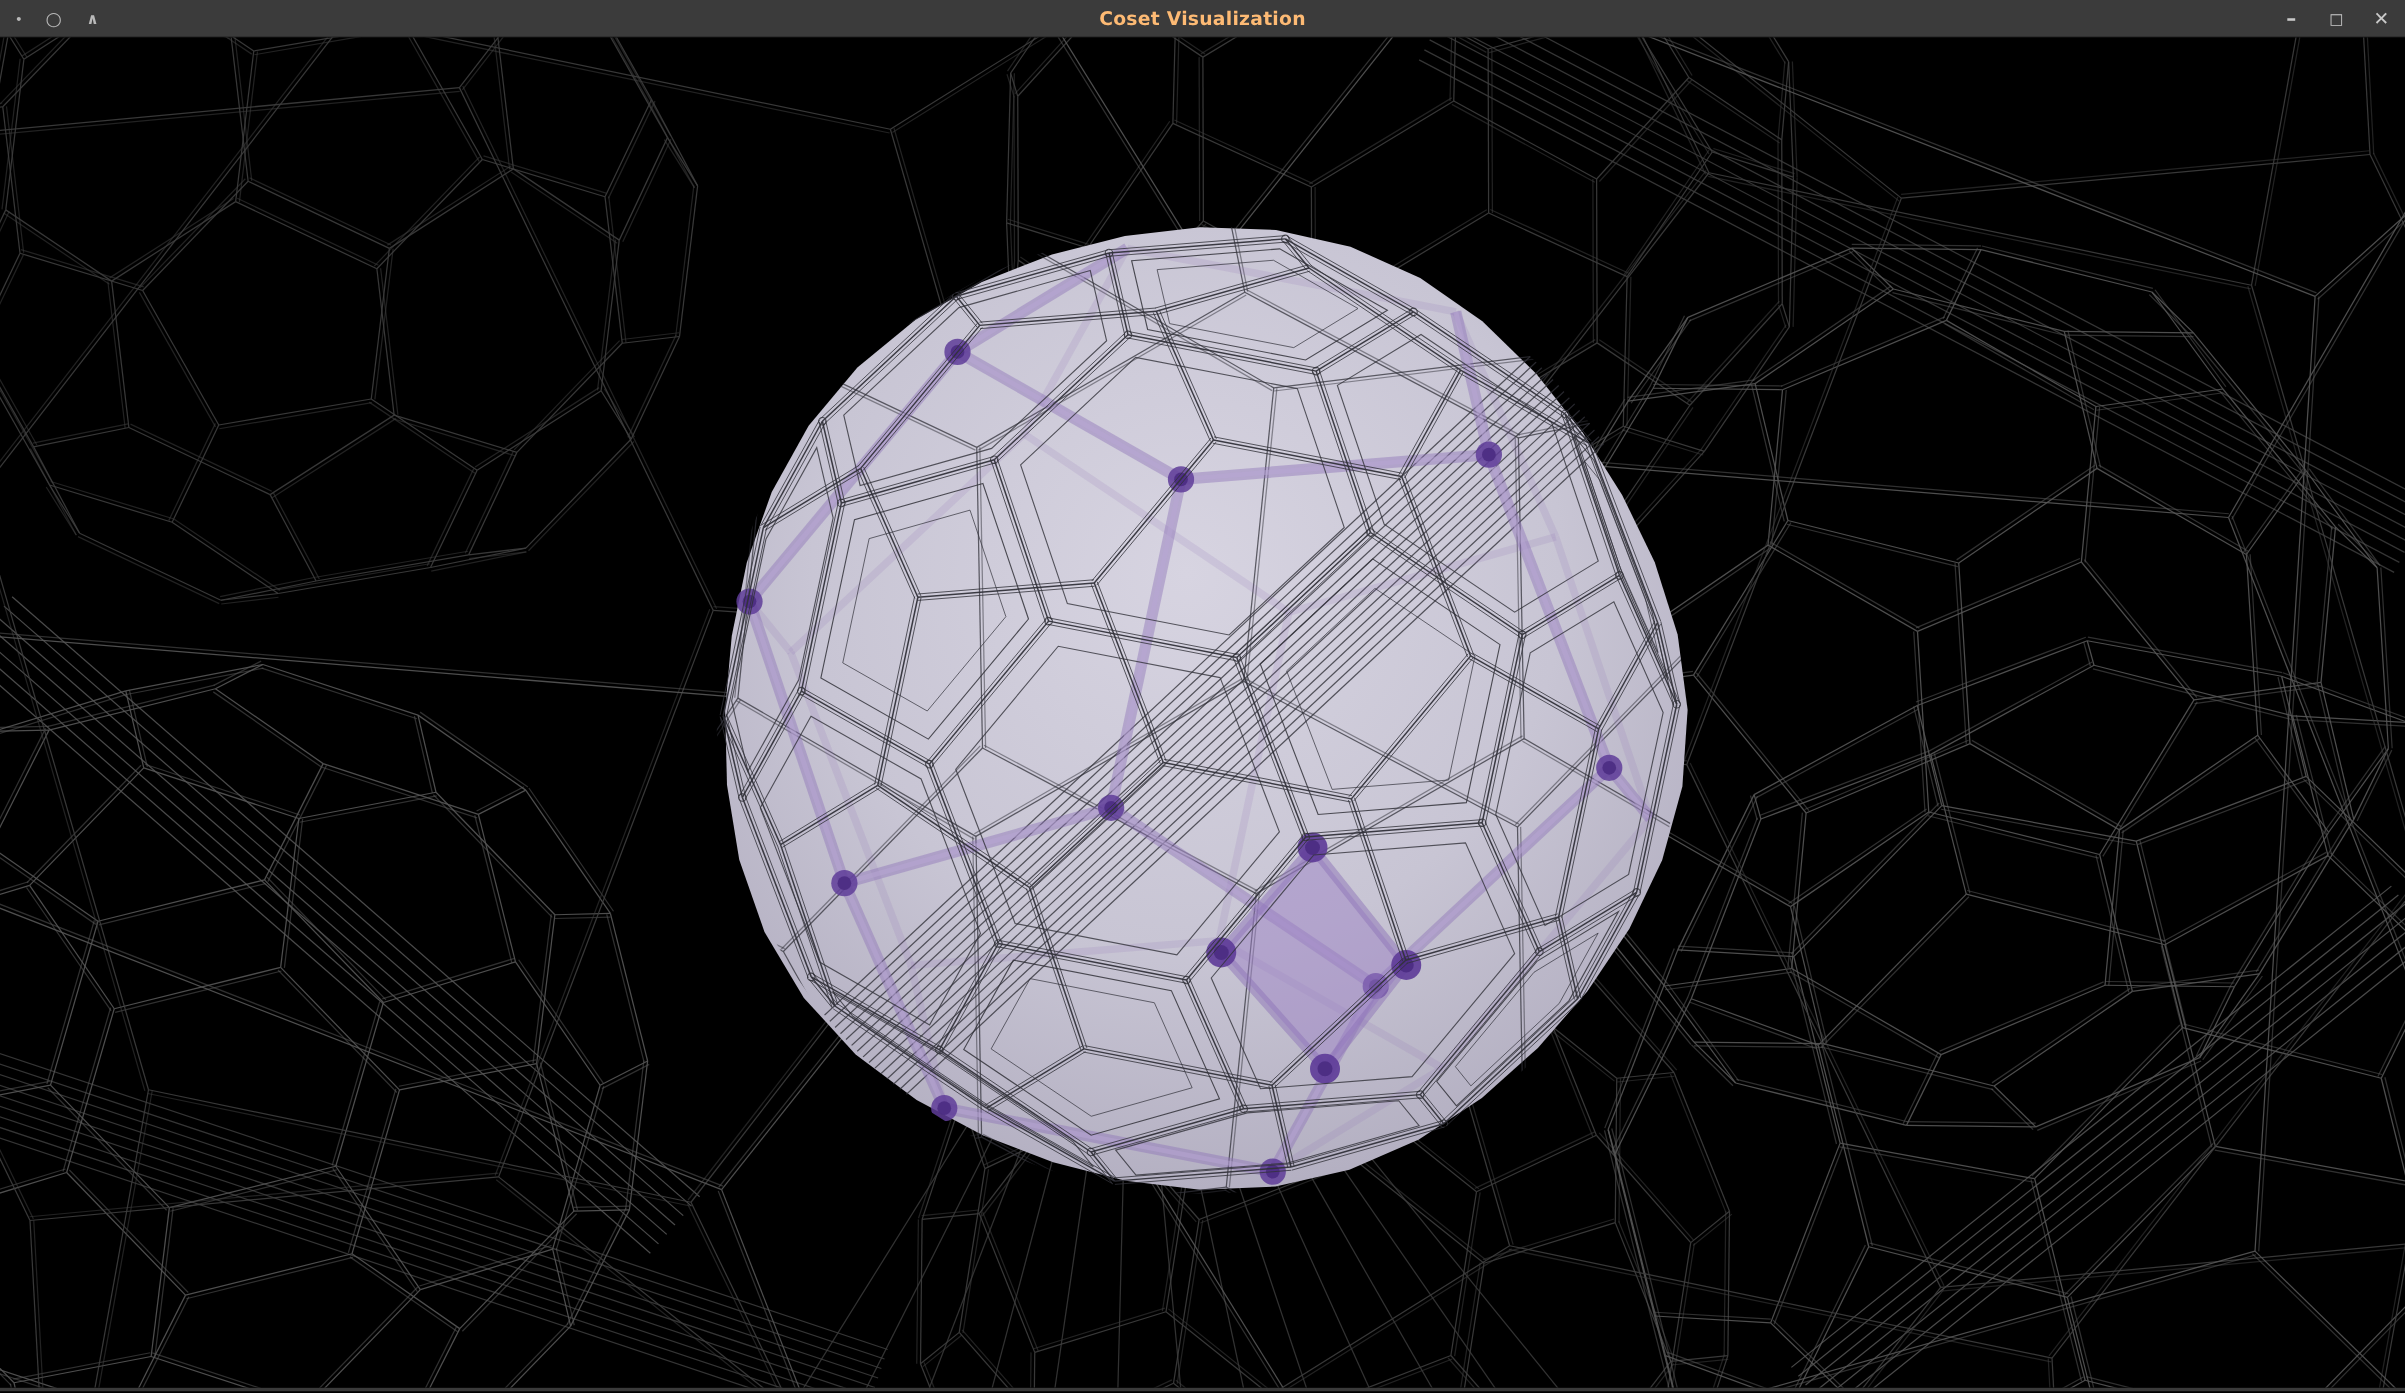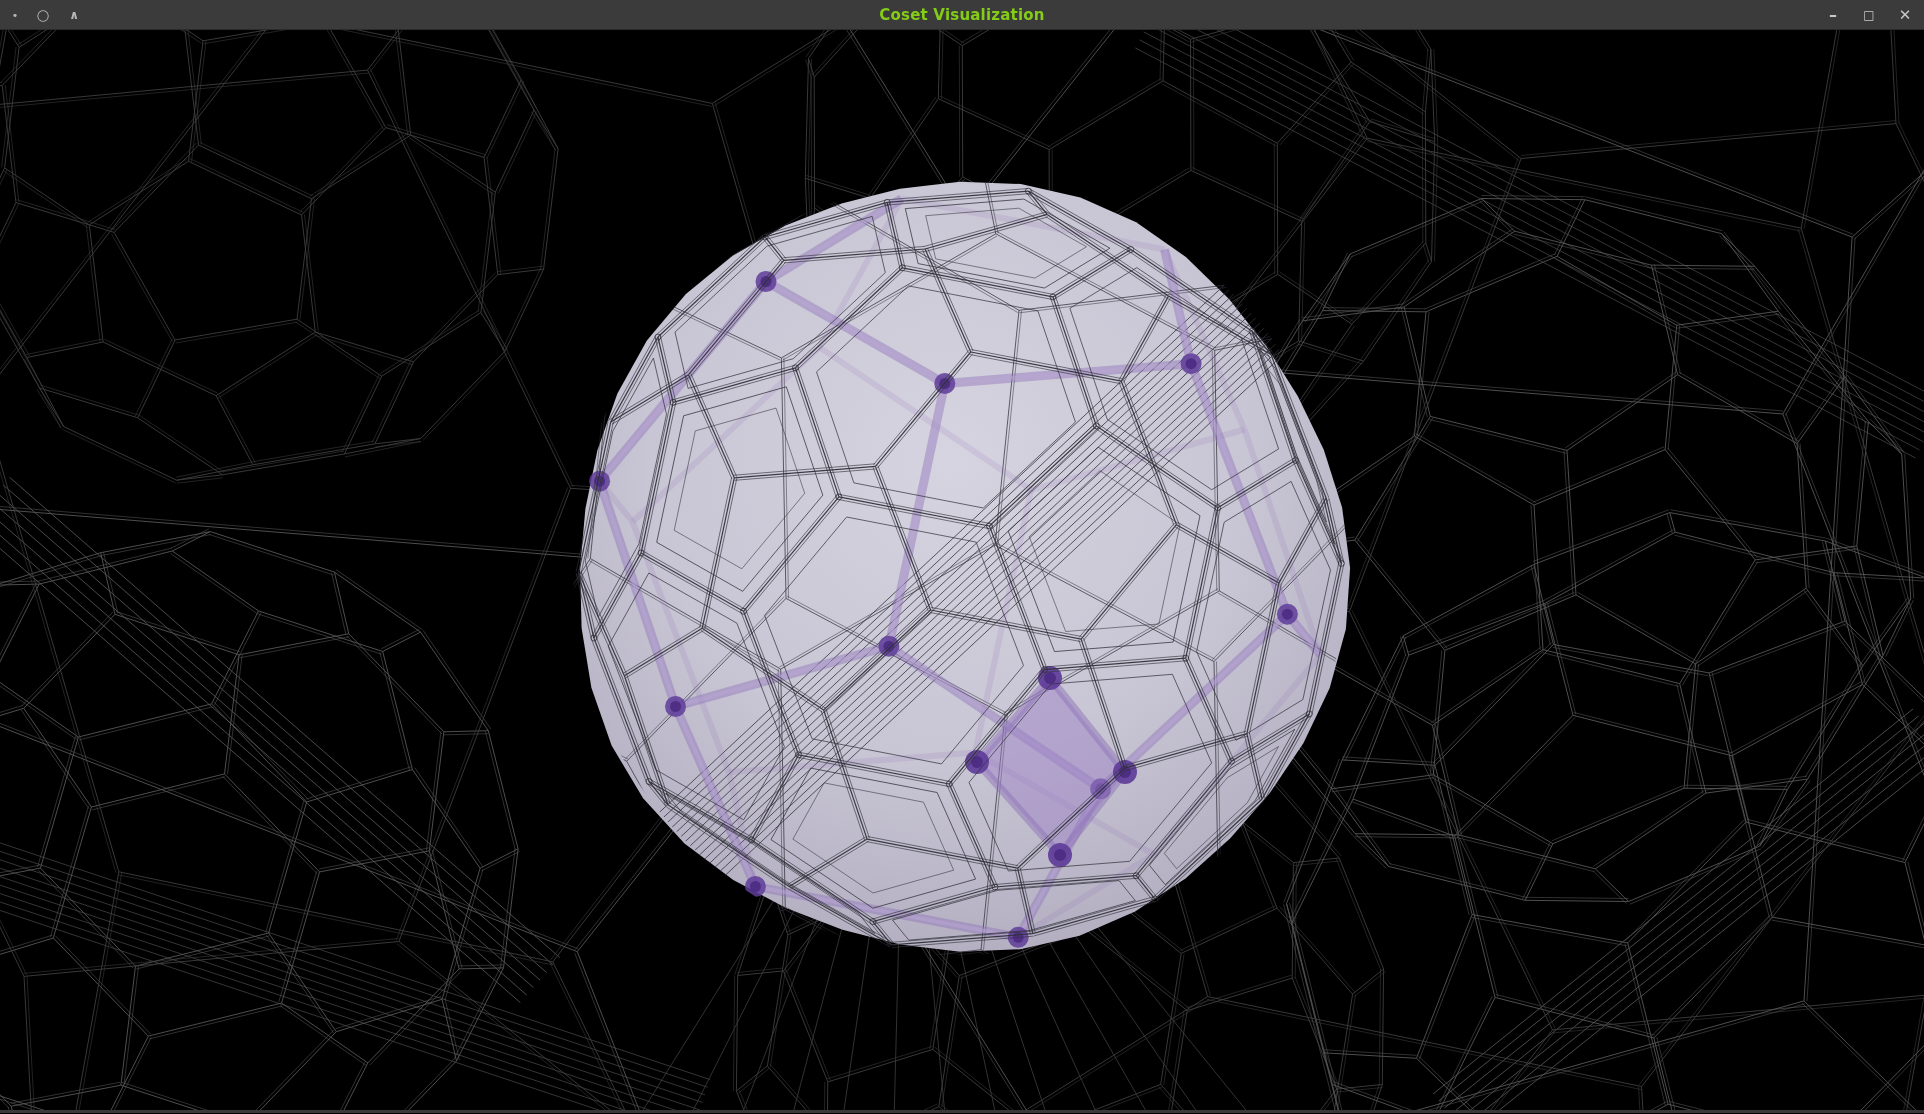--- a/index.html
+++ b/index.html
@@ -8,21 +8,21 @@
     width:1924px;height:1114px;position:relative;overflow:hidden;
     font-family:"DejaVu Sans","Liberation Sans",sans-serif;
     background:#000;
   }
   .titlebar{
     height:30px;background:#3b3b3b;position:relative;
     display:flex;align-items:center;justify-content:center;
     border-bottom:1px solid #2b2b2b;
   }
   .tb-title{
-    color:#84cc16;font-size:15px;font-weight:bold;letter-spacing:.2px;
+    color:#fdba74;font-size:15px;font-weight:bold;letter-spacing:.2px;
     line-height:30px;
   }
   .tb-left{
     position:absolute;left:10px;top:0;height:30px;
     display:flex;align-items:center;gap:15px;
   }
   .tbi{color:#b9b9b9;display:inline-block;text-align:center;}
   .tbi.dot{font-size:11px;width:10px;}
   .tbi.circ{font-size:15px;width:16px;}
   .tbi.chev{font-size:12px;font-weight:bold;width:16px;}

